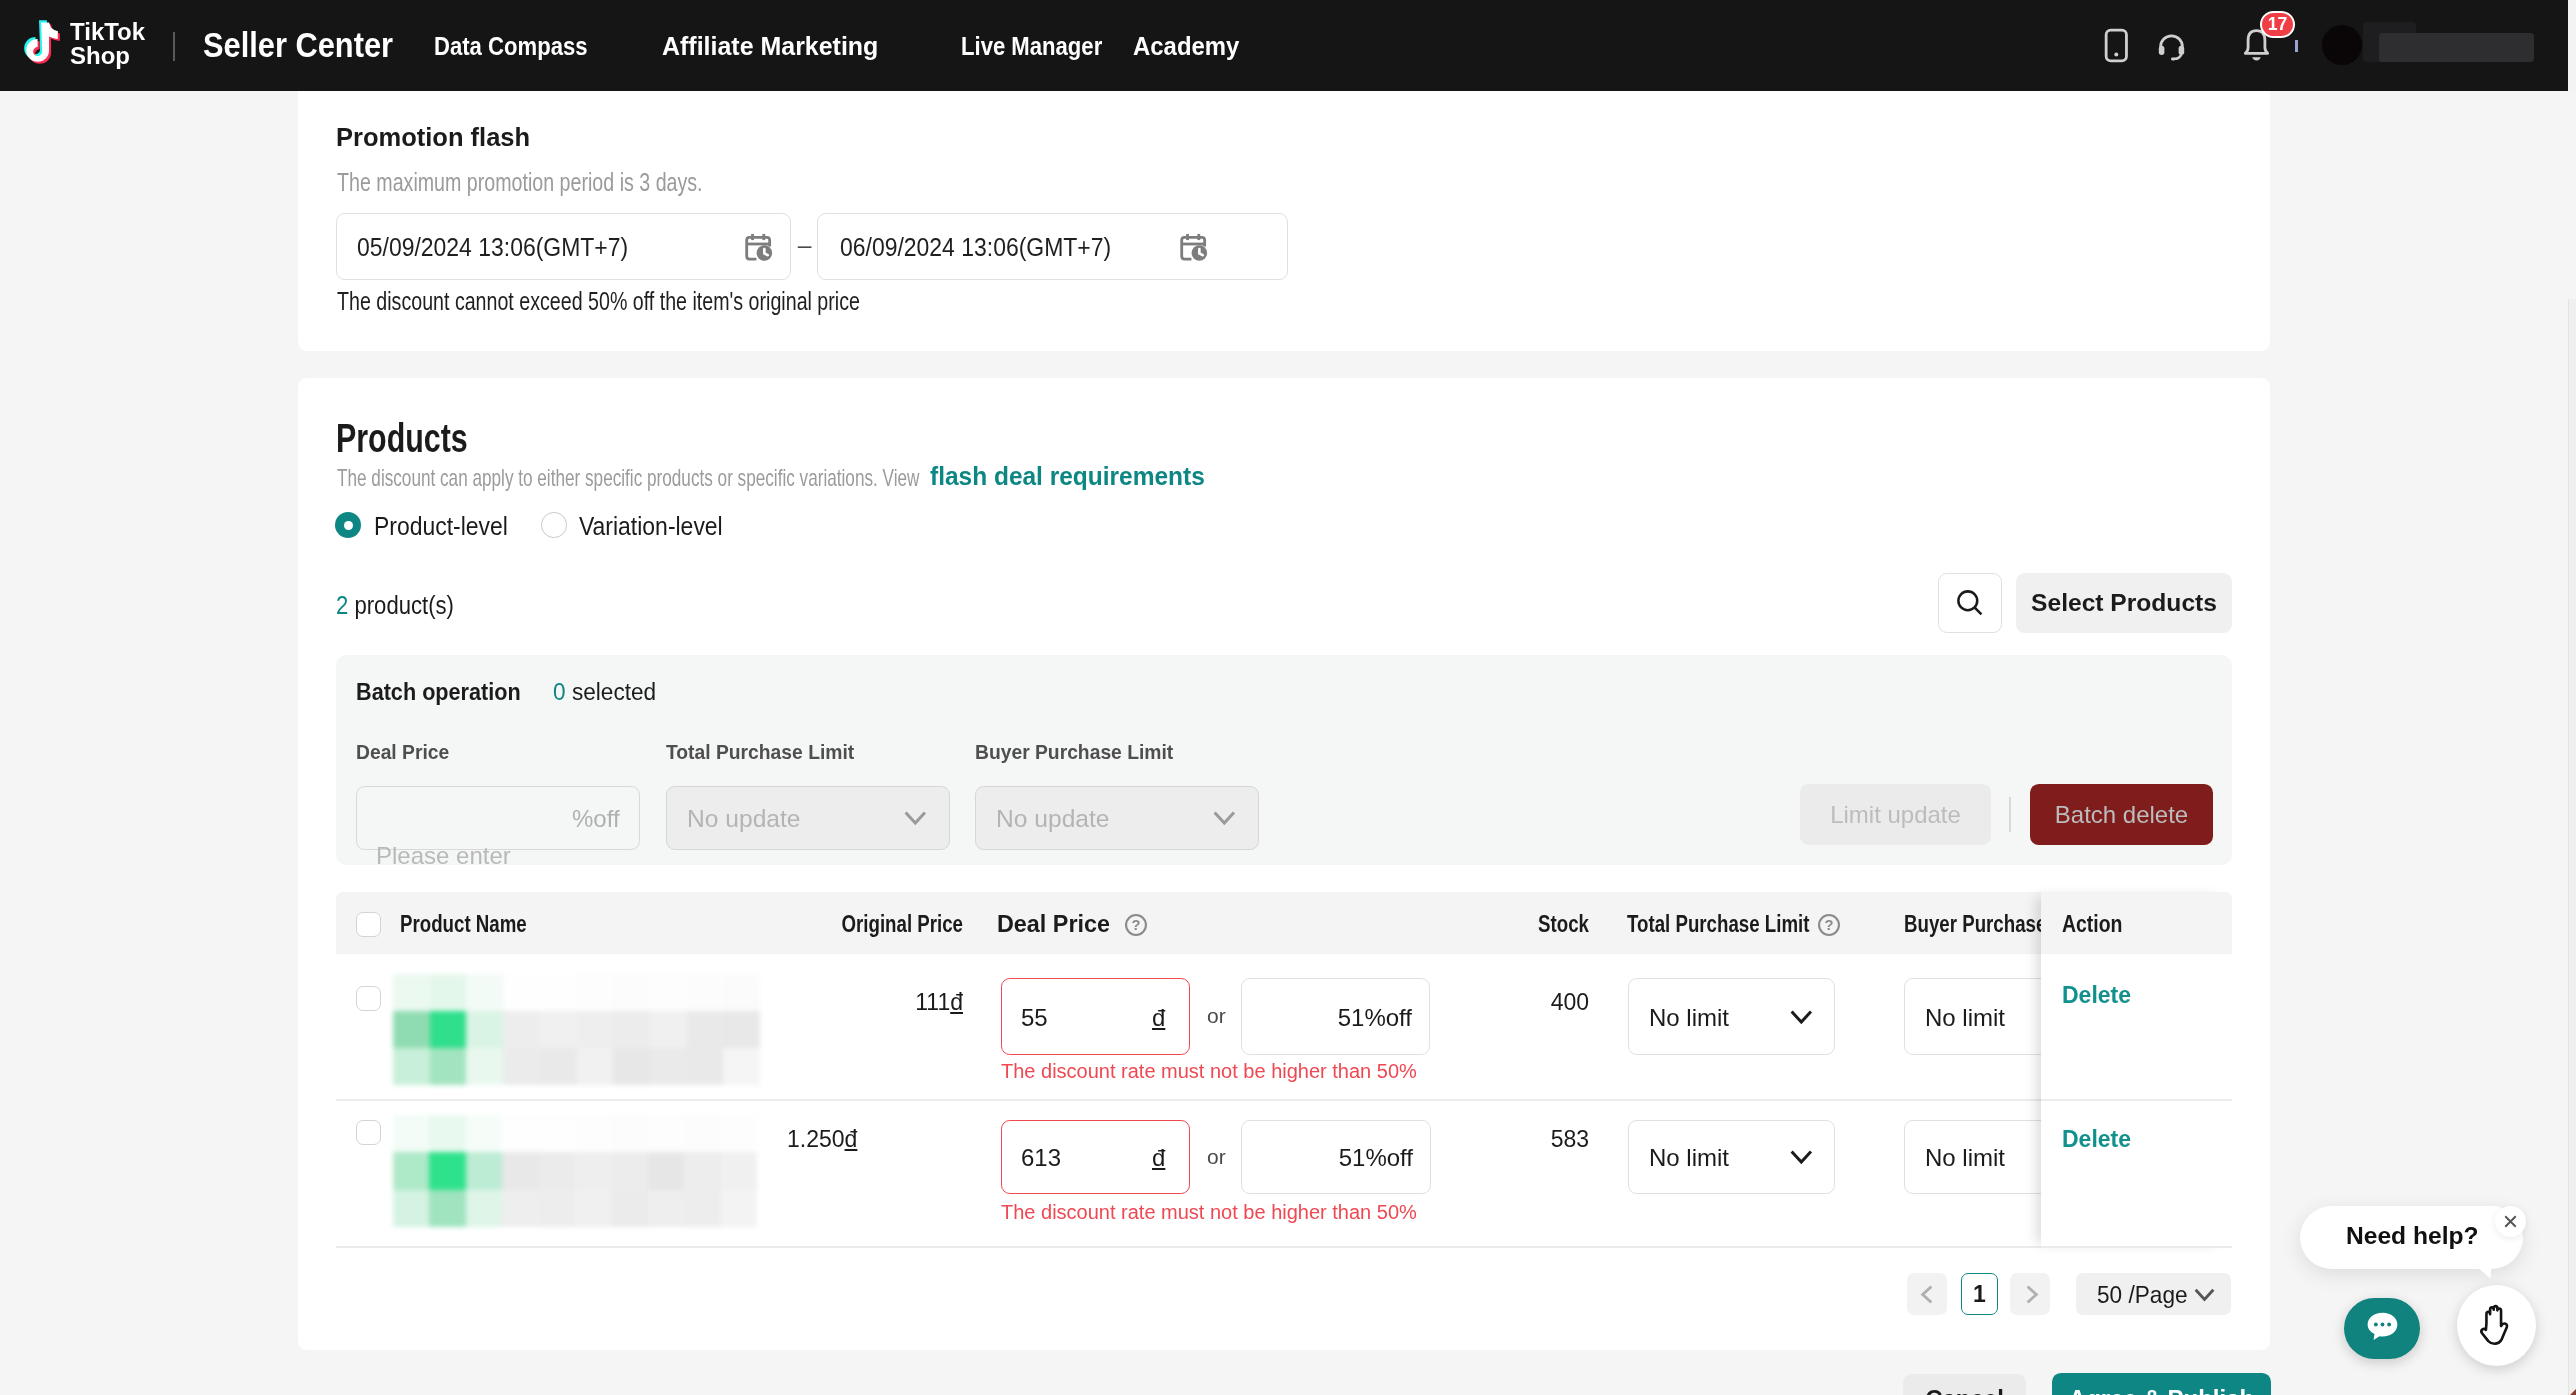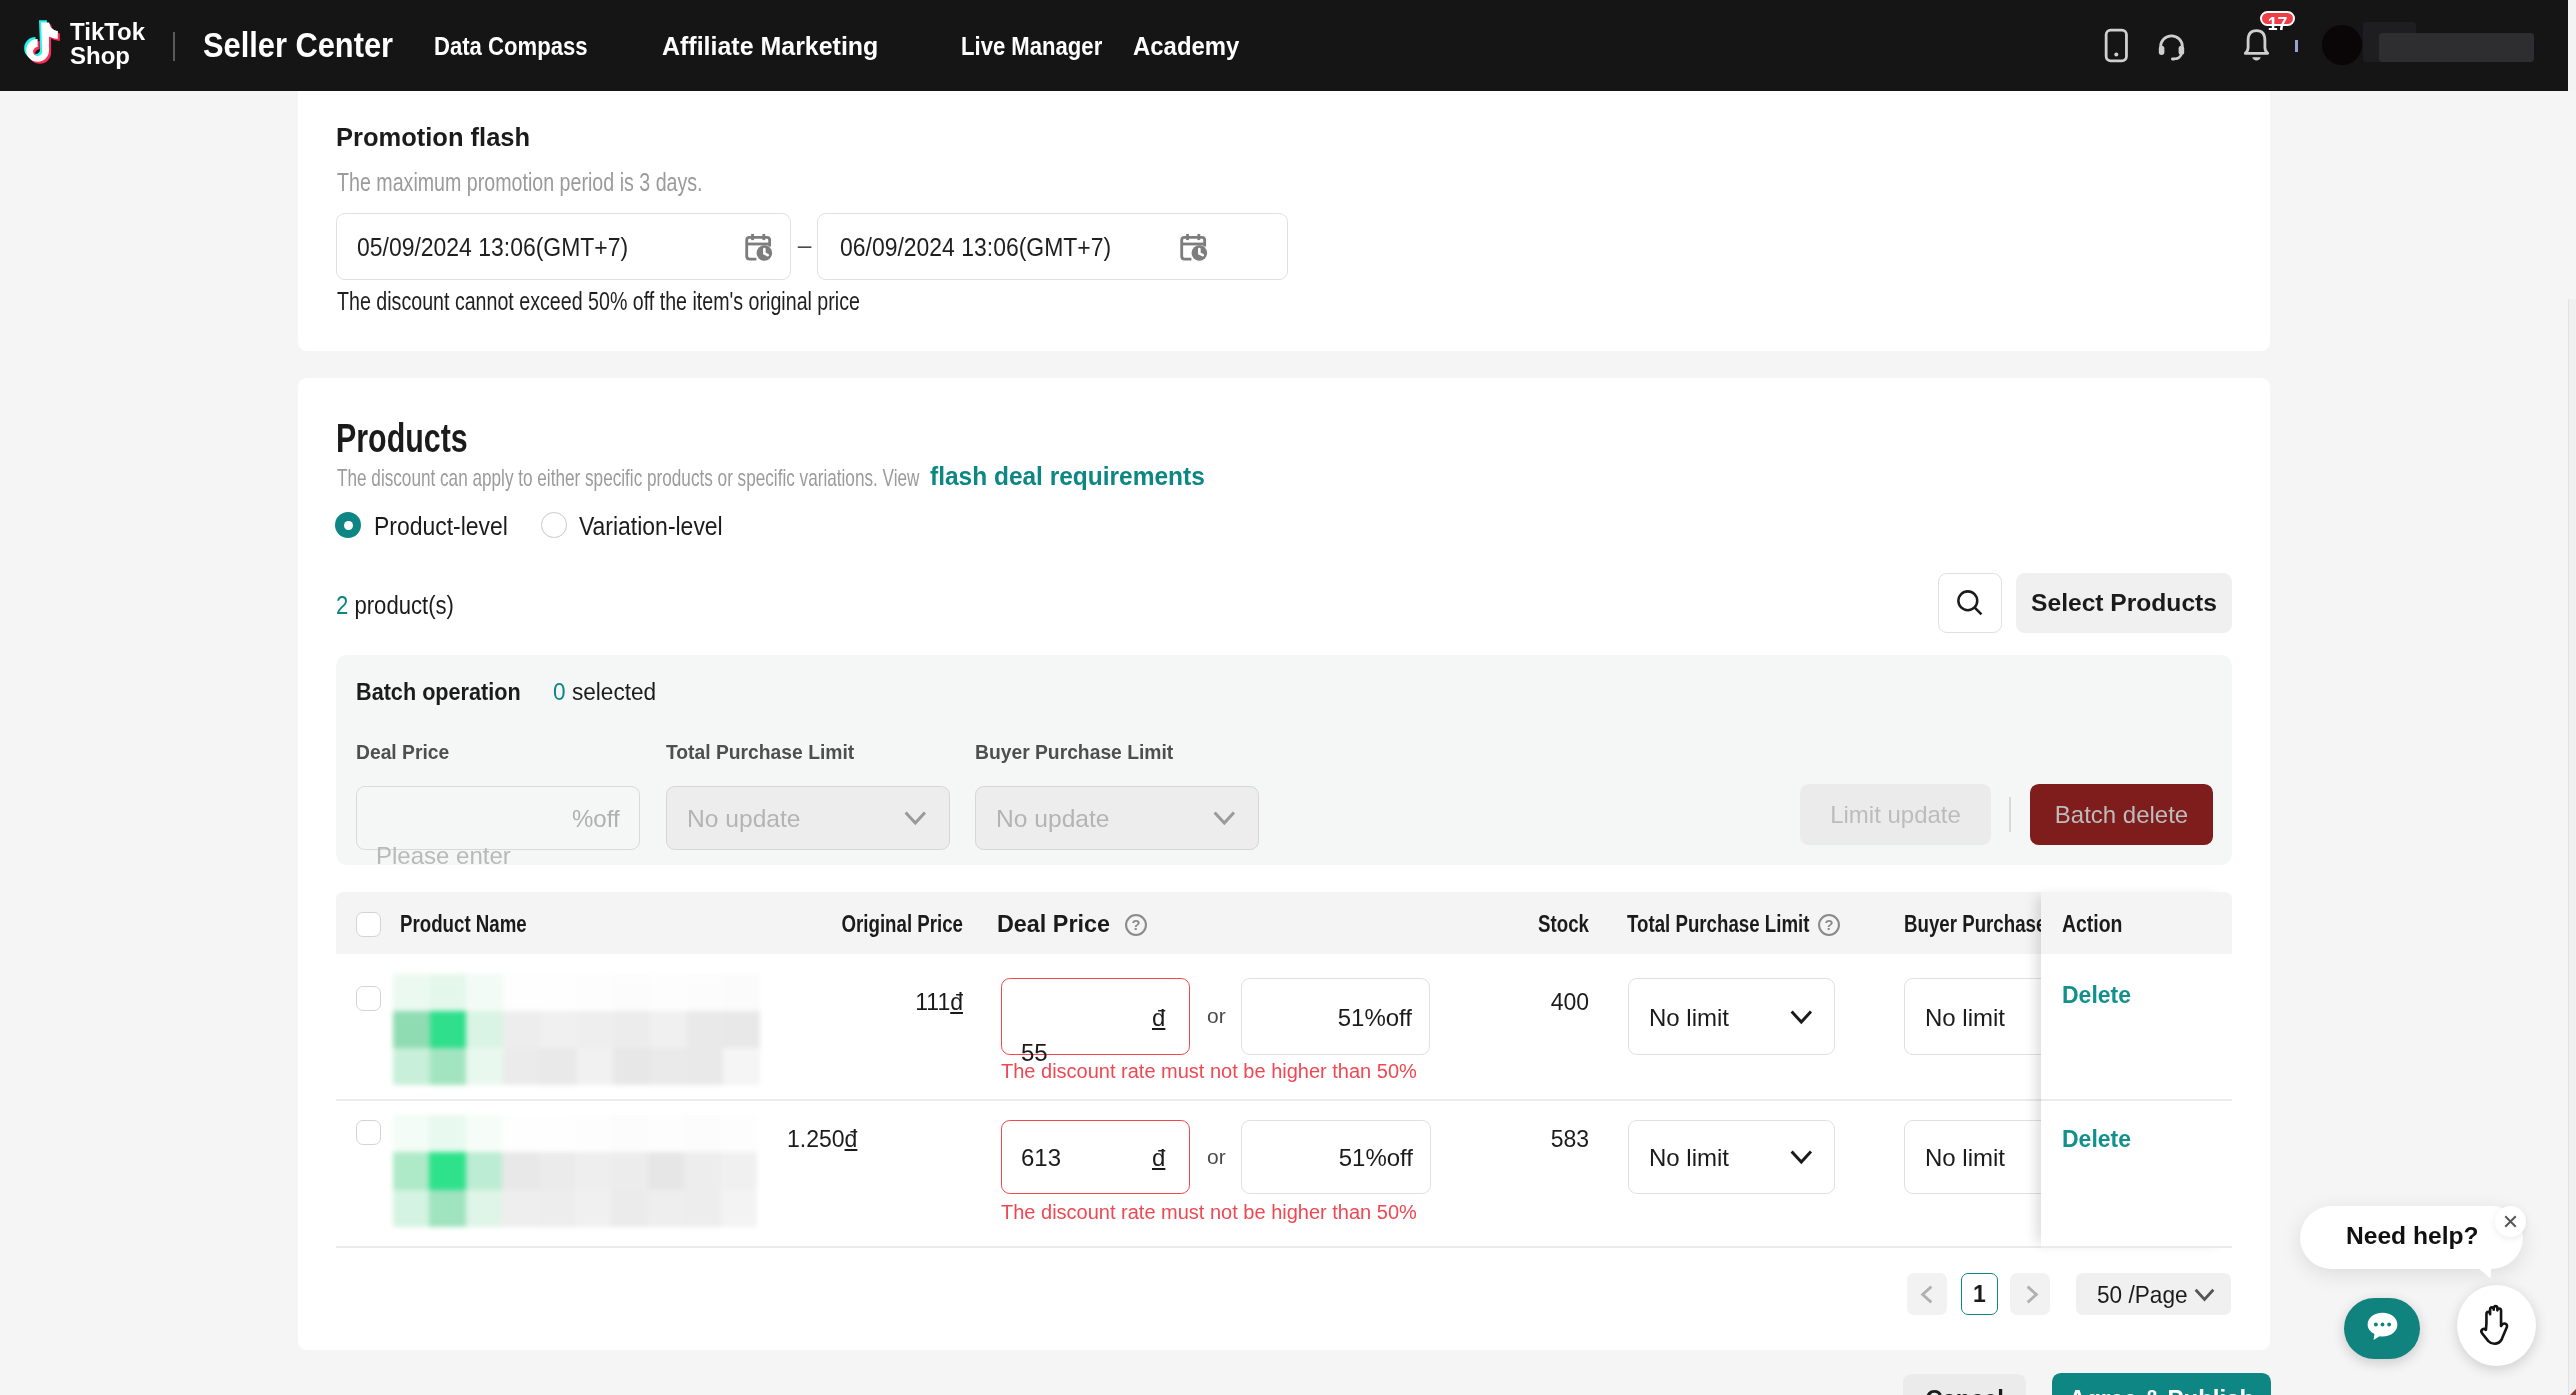--- a/index.html
+++ b/index.html
@@ -43,21 +43,21 @@
   <path d="M3.2 10.2 A6.3 6.3 0 0 1 15.8 10.2" fill="none" stroke="#cfcfcf" stroke-width="1.6"></path>
   <rect x="2.2" y="9.6" width="3.2" height="5.4" rx="1.6" fill="#cfcfcf"></rect>
   <rect x="13.6" y="9.6" width="3.2" height="5.4" rx="1.6" fill="#cfcfcf"></rect>
   <path d="M15.2 14.6 A4.6 4.6 0 0 1 10.8 17.2" fill="none" stroke="#cfcfcf" stroke-width="1.4"></path>
   <rect x="9.2" y="16.4" width="2.6" height="1.7" rx="0.8" fill="#cfcfcf"></rect>
 </svg>
 <svg class="abs" style="left:2239px;top:27px;" width="35" height="37" viewBox="0 0 20 21">
   <path d="M10 2 Q14.8 2 14.8 7.6 L14.8 11.6 Q14.8 13.6 16.4 15 L3.6 15 Q5.2 13.6 5.2 11.6 L5.2 7.6 Q5.2 2 10 2 Z" fill="none" stroke="#cfcfcf" stroke-width="1.6" stroke-linejoin="round"></path>
   <path d="M7.6 17.2 A2.5 2.5 0 0 0 12.4 17.2 Z" fill="#cfcfcf"></path>
 </svg>
-<div class="abs" style="left:2260px;top:11.4px;width:35px;height:15px;background:#f03e46;border:2.6px solid #fff;border-radius:14px;color:#fff;font-size:17.6px;font-weight:700;text-align:center;line-height:22px;">17</div>
+<div class="abs" style="left:2260px;top:11.4px;width:35px;height:27px;background:#f03e46;border:2.6px solid #fff;border-radius:14px;color:#fff;font-size:17.6px;font-weight:700;text-align:center;line-height:22px;">17</div>
 <div class="abs" style="left:2295px;top:40px;width:2.6px;height:12.3px;background:#9aa3cf;"></div>
 <div class="abs" style="left:2322px;top:24.6px;width:40px;height:40px;border-radius:50%;background:#0a0506;"></div>
 <div class="abs" style="left:2363px;top:22px;width:53px;height:40px;background:#1e1e20;border-radius:3.5px;"></div>
 <div class="abs" style="left:2379px;top:33px;width:155px;height:29px;background:#2e2e30;border-radius:3.5px;"></div>
 
 <div class="card" style="left:298px;top:91px;width:1972px;height:260px;border-radius:0 0 8.8px 8.8px;"></div>
 <div class="abs" style="left:336px;top:123px;font-size:25.5px;font-weight:700;color:#1b1b1b;">Promotion flash</div>
 <div class="abs" style="left:337px;top:168px;font-size:25.5px;color:#9b9b9b;transform:scaleX(0.77);transform-origin:left top;">The maximum promotion period is 3 days.</div>
 <div class="ipt" style="left:336px;top:213px;width:455px;height:67px;"></div>
 <div class="abs" style="left:357px;top:233px;font-size:25.5px;color:#1f1f1f;transform:scaleX(0.9);transform-origin:left top;">05/09/2024 13:06(GMT+7)</div>
@@ -169,21 +169,21 @@
     <div style="background:#ebebeb"></div>
     <div style="background:#e9e9e9"></div>
     <div style="background:#f1f1f1"></div>
     <div style="background:#e7e7e7"></div>
     <div style="background:#eaeaea"></div>
     <div style="background:#e9e9e9"></div>
     <div style="background:#f5f5f5"></div>
 </div>
 <div class="abs" style="left:787px;top:989px;width:176px;text-align:right;font-size:23px;">111<span style="text-decoration:underline;">đ</span></div>
 <div class="abs" style="left:1001px;top:978px;width:189px;height:77px;background:#fff;border:1.8px solid #f0484e;border-radius:8.8px;"></div>
-<div class="abs" style="left:1021px;top:1004px;font-size:24px;margin-top:35px;">55</div>
+<div class="abs" style="left:1021px;top:1004px;font-size:24px;">55</div>
 <div class="abs" style="left:1152px;top:1004px;font-size:24px;text-decoration:underline;">đ</div>
 <div class="abs" style="left:1207px;top:1004px;font-size:21px;color:#4a4a4a;">or</div>
 <div class="abs" style="left:1241px;top:978px;width:189px;height:77px;background:#fff;border:1.8px solid #e0e0e0;border-radius:8.8px;"></div>
 <div class="abs" style="left:1241px;top:1004px;width:171px;text-align:right;font-size:24px;">51%off</div>
 <div class="abs" style="left:1001px;top:1060px;font-size:20px;color:#ef4852;">The discount rate must not be higher than 50%</div>
 <div class="abs" style="left:1457px;top:989px;width:132px;text-align:right;font-size:23px;">400</div>
 <div class="abs" style="left:1628px;top:978px;width:207px;height:77px;background:#fff;border:1.8px solid #e0e0e0;border-radius:8.8px;"></div>
 <div class="abs" style="left:1649px;top:1004px;font-size:24px;">No limit</div>
 <svg class="abs" style="left:1789px;top:1008px;" width="24.6" height="17.6" viewBox="0 0 14 10">
     <path d="M1.5 2 L7 8 L12.5 2" fill="none" stroke="#1b1b1b" stroke-width="1.7"></path>

